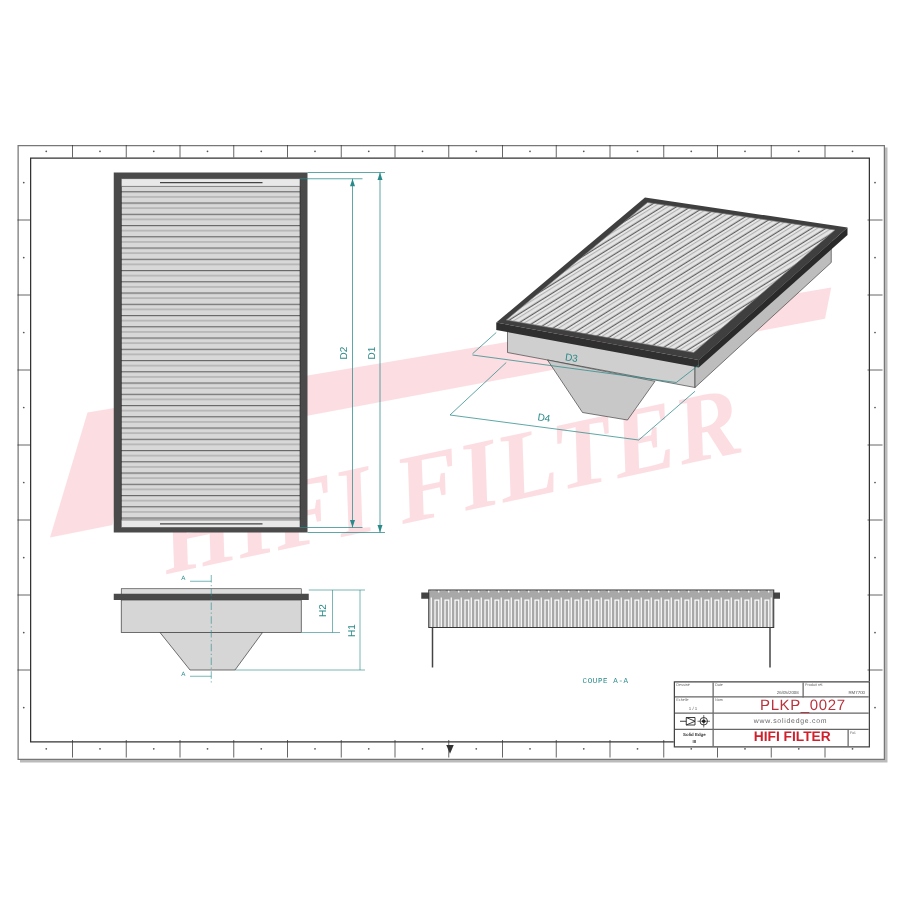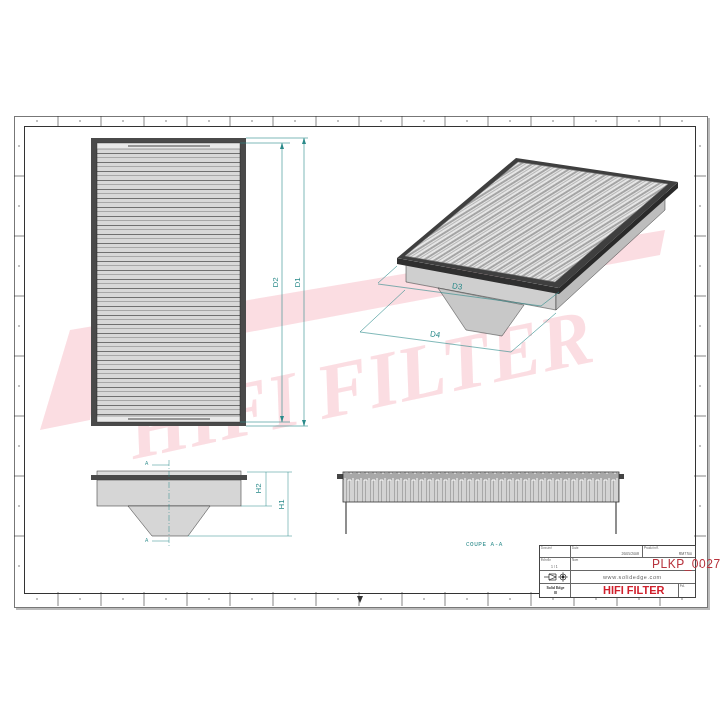--- a/index.html
+++ b/index.html
@@ -7,21 +7,21 @@
   .sheet{position:absolute;left:14px;top:116px;width:692px;height:490px;border:1px solid #777;background:#fff;box-shadow:2px 2px 0 #bbb;}
   .inner{position:absolute;left:24px;top:126px;width:670px;height:466px;border:1px solid #333;background:#fff;}
   svg{position:absolute;left:0;top:0;}
   .dim{position:absolute;font-size:8px;color:#2a8a8a;font-family:"Liberation Sans",sans-serif;}
   .vtext{transform:rotate(-90deg);transform-origin:center;}
   .section-label{position:absolute;left:466px;top:541px;font-size:6px;color:#2a8a8a;font-family:"Liberation Mono",monospace;letter-spacing:0.5px;}
   .tb{position:absolute;left:539px;top:545px;width:155px;height:51px;border:1px solid #444;background:#fff;}
   .tb .cell{position:absolute;border-right:1px solid #666;border-bottom:1px solid #666;box-sizing:border-box;}
   .tb .lbl{position:absolute;left:1px;top:0;font-size:3px;color:#666;}
   .tb .val{position:absolute;font-size:3.5px;color:#555;}
-  .part{position:absolute;font-size:12px;color:#b8333d;letter-spacing:0.5px;margin-left:44px;}
+  .part{position:absolute;font-size:12px;color:#b8333d;letter-spacing:0.5px;}
   .web{position:absolute;font-size:5.5px;color:#666;letter-spacing:0.6px;}
   .brand{position:absolute;font-size:11px;font-weight:bold;color:#d0202c;}
   .small{position:absolute;font-size:3.5px;color:#333;font-weight:bold;text-align:center;}
 </style>
 </head>
 <body>
 
 <div class="sheet"></div>
 <div class="inner"></div>
 

